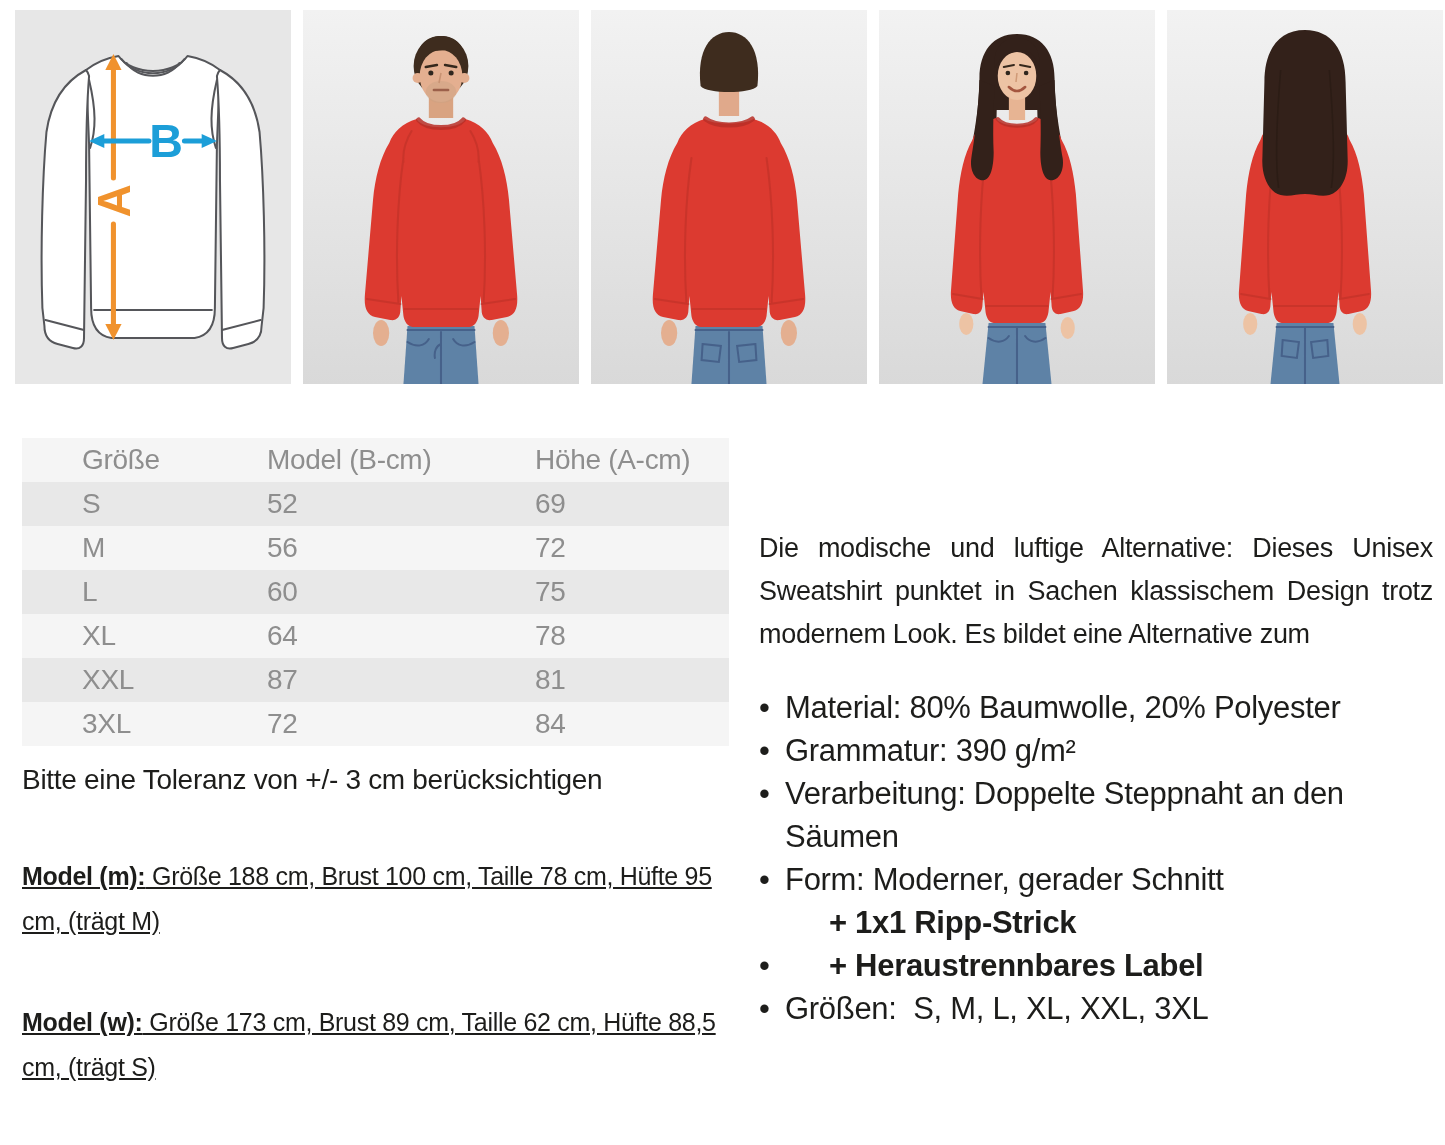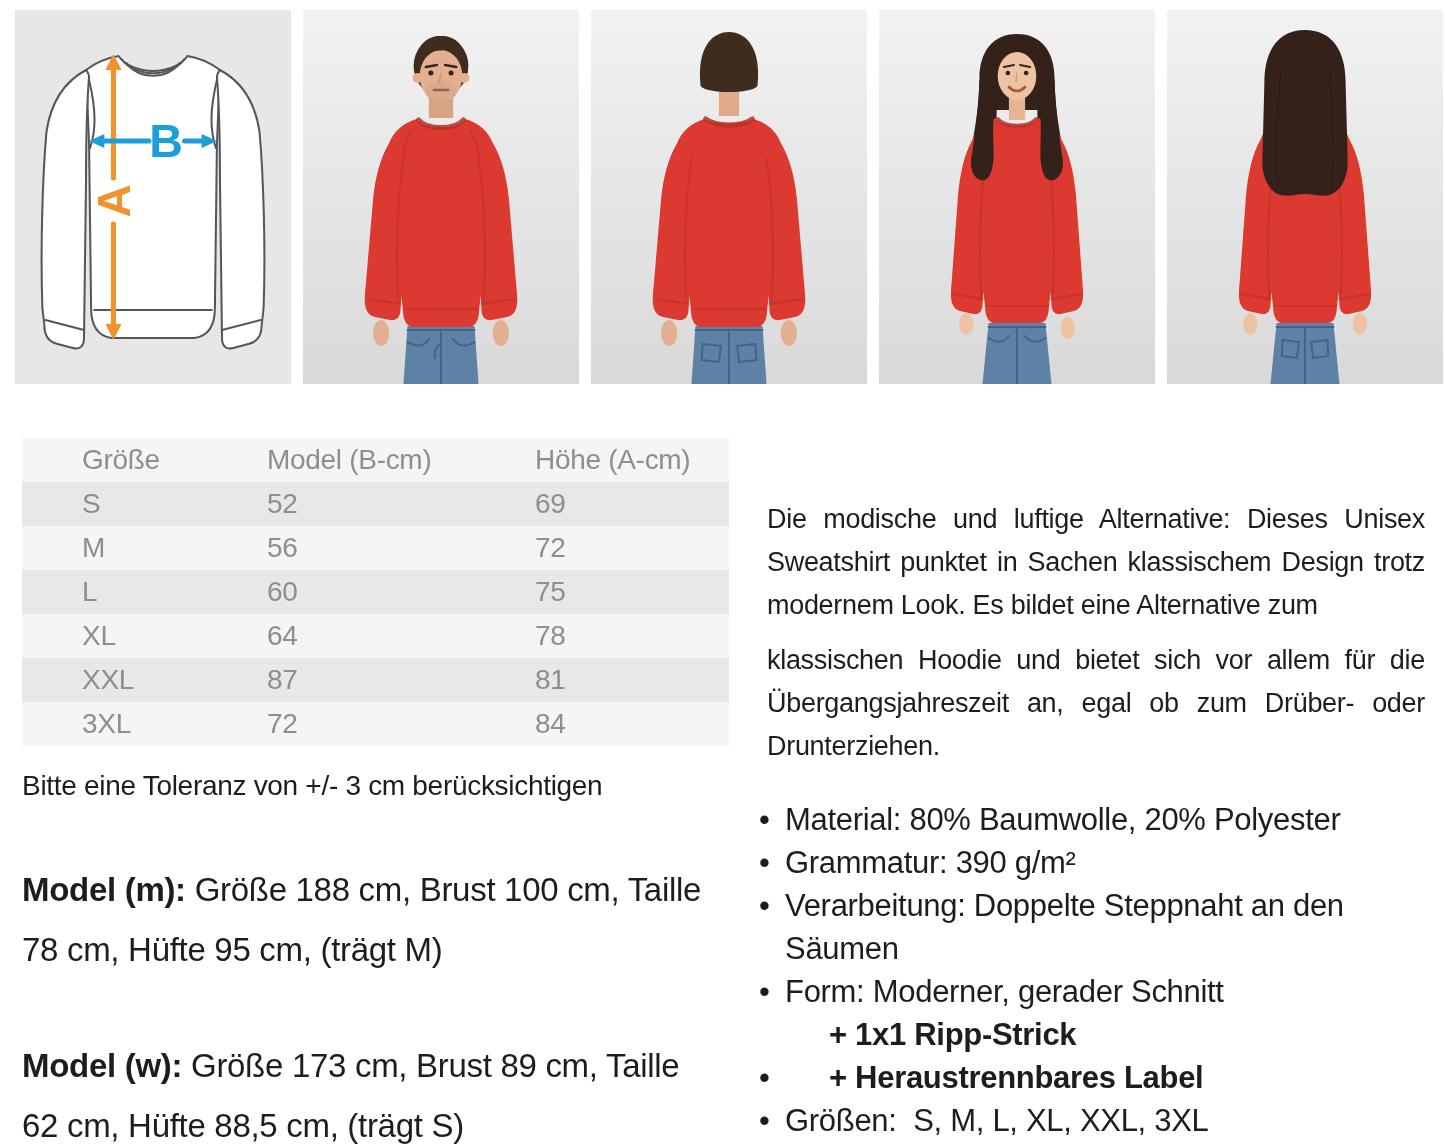--- a/index.html
+++ b/index.html
@@ -42,26 +42,26 @@
   .right-col{width:682px;flex:0 0 auto;letter-spacing:-0.3px;}
 
   table.size-table{width:707px;border-collapse:collapse;table-layout:fixed;
     font-size:28px;color:var(--table-text);}
   .size-table th,.size-table td{font-weight:normal;text-align:left;padding:0 0 0 60px;
     height:44px;line-height:44px;white-space:nowrap;overflow:hidden;}
   .size-table thead tr{background:var(--table-stripe-light);}
   .size-table tbody tr:nth-of-type(odd){background:var(--table-stripe-dark);}
   .size-table tbody tr:nth-of-type(even){background:var(--table-stripe-light);}
 
-  .tolerance{margin-top:22px;font-size:28px;line-height:36px;}
-  .model-block{margin-top:56px;font-size:33px;line-height:60px;width:700px;}
+  .tolerance{margin-top:16px;font-size:28px;line-height:36px;}
+  .model-block{margin-top:56px;font-size:25px;line-height:45px;width:700px;text-decoration:underline;}
   .model-block + .model-block{}
   .model-block b{font-weight:bold;}
 
-  .desc-paragraphs p{margin:12px;text-align:justify;font-size:27px;line-height:43px;}
+  .desc-paragraphs p{margin:4px;text-align:justify;font-size:27px;line-height:43px;}
   ul.bullets{list-style:none;margin:30px 0 0 0;padding:0;font-size:31px;line-height:43px;}
   ul.bullets li{position:relative;padding-left:30px;}
   ul.bullets li::before{content:"\2022";position:absolute;left:4px;top:0;}
   .bullet-sub{display:block;padding-left:44px;font-weight:bold;}
 </style>
 </head>
 <body>
 
 <div class="page">
 
@@ -266,21 +266,20 @@
           <p class="model-block"><b>Model (m):</b><span> Größe 188 cm, Brust 100 cm, Taille 78 cm, Hüfte 95 cm, (trägt M)</span></p>
 
           <p class="model-block"><b>Model (w):</b><span> Größe 173 cm, Brust 89 cm, Taille 62 cm, Hüfte 88,5 cm, (trägt S)</span></p>
         </div>
     </div>
 
     <div class="right-col">
       <div class="desc-paragraphs">
 
       <p>Die modische und luftige Alternative: Dieses Unisex Sweatshirt punktet in Sachen klassischem Design trotz modernem Look. Es bildet eine Alternative zum</p>
-          <p>klassischen Hoodie und bietet sich vor allem für die Übergangsjahreszeit an, egal ob zum Drüber- oder Drunterziehen.</p>
         </div>
       <ul class="bullets">
 
           <li><span>Material: 80% Baumwolle, 20% Polyester</span><span class="bullet-sub"></span></li>
 
           <li><span>Grammatur: 390 g/m²</span><span class="bullet-sub"></span></li>
 
           <li><span>Verarbeitung: Doppelte Steppnaht an den Säumen</span><span class="bullet-sub"></span></li>
 
           <li><span>Form: Moderner, gerader Schnitt</span><span class="bullet-sub">+ 1x1 Ripp-Strick</span></li>

